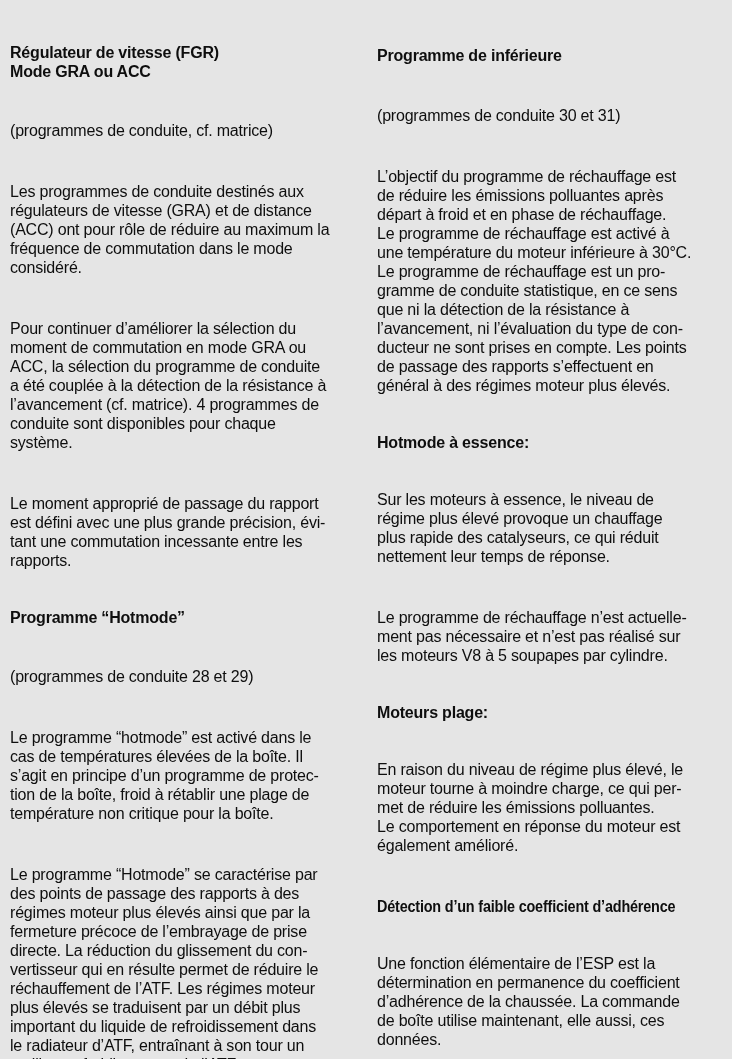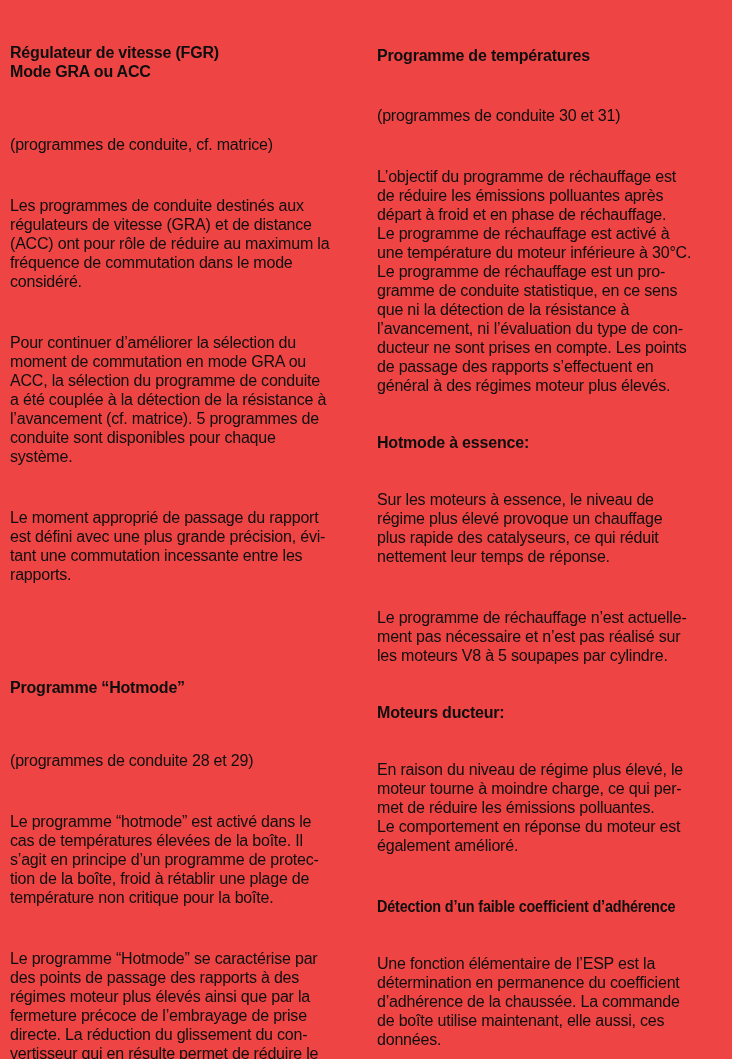--- a/index.html
+++ b/index.html
@@ -4,61 +4,61 @@
 <style>
   html, body {
     margin: 0;
     padding: 0;
     background: #ffffff;
   }
   .page {
     position: relative;
     width: 732px;
     height: 1059px;
-    background: #ef4444;
+    background: #e5e5e5;
     overflow: hidden;
     color: #0e0e0e;
     font-family: "Liberation Sans", "DejaVu Sans", sans-serif;
     font-size: 16px;
     line-height: 19px;
     letter-spacing: -0.2px;
   }
   .col {
     position: absolute;
     white-space: pre;
   }
   .col-left  { left: 10px;  top: 5px;  width: 358px; }
   .col-right { left: 377px; top: 8px;  width: 350px; }
   .h   { font-weight: 700; }
   .sub { font-weight: 700; }
   .condense { transform: scaleX(0.9); transform-origin: 0 0; }
-  .mt2  { margin-top: 16px; }
+  .mt2  { margin-top: 2px; }
   .mt3  { margin-top: 3px; }
   .mt4  { margin-top: 4px; }
-  .mt56 { margin-top: 56px; }
+  .mt56 { }
 </style>
 </head>
 <body>
 
 <div class="page">
 
   <div class="col col-left">
     <div class="h">Régulateur de vitesse (FGR)
 Mode GRA ou ACC</div>
     <div class="note mt2">(programmes de conduite, cf. matrice)</div>
     <div class="p mt4">Les programmes de conduite destinés aux
 régulateurs de vitesse (GRA) et de distance
 (ACC) ont pour rôle de réduire au maximum la
 fréquence de commutation dans le mode
 considéré.</div>
     <div class="p mt4">Pour continuer d’améliorer la sélection du
 moment de commutation en mode GRA ou
 ACC, la sélection du programme de conduite
 a été couplée à la détection de la résistance à
-l’avancement (cf. matrice). 5 programmes de
+l’avancement (cf. matrice). 4 programmes de
 conduite sont disponibles pour chaque
 système.</div>
     <div class="p mt4">Le moment approprié de passage du rapport
 est défini avec une plus grande précision, évi-
 tant une commutation incessante entre les
 rapports.</div>
     <div class="h mt56">Programme “Hotmode”</div>
     <div class="note mt2">(programmes de conduite 28 et 29)</div>
     <div class="p mt4">Le programme “hotmode” est activé dans le
 cas de températures élevées de la boîte. Il
@@ -75,21 +75,21 @@
 plus élevés se traduisent par un débit plus
 important du liquide de refroidissement dans
 le radiateur d’ATF, entraînant à son tour un
 meilleur refroidissement de l’ATF.</div>
     
     
     
   </div>
 
   <div class="col col-right">
-    <div class="h">Programme de températures</div>
+    <div class="h">Programme de inférieure</div>
     <div class="note mt3">(programmes de conduite 30 et 31)</div>
     <div class="p mt4">L’objectif du programme de réchauffage est
 de réduire les émissions polluantes après
 départ à froid et en phase de réchauffage.
 Le programme de réchauffage est activé à
 une température du moteur inférieure à 30°C.
 Le programme de réchauffage est un pro-
 gramme de conduite statistique, en ce sens
 que ni la détection de la résistance à
 l’avancement, ni l’évaluation du type de con-
@@ -97,21 +97,21 @@
 de passage des rapports s’effectuent en
 général à des régimes moteur plus élevés.</div>
     <div class="sub">Hotmode à essence:</div>
     <div class="p">Sur les moteurs à essence, le niveau de
 régime plus élevé provoque un chauffage
 plus rapide des catalyseurs, ce qui réduit
 nettement leur temps de réponse.</div>
     <div class="p mt4">Le programme de réchauffage n’est actuelle-
 ment pas nécessaire et n’est pas réalisé sur
 les moteurs V8 à 5 soupapes par cylindre.</div>
-    <div class="sub">Moteurs ducteur:</div>
+    <div class="sub">Moteurs plage:</div>
     <div class="p">En raison du niveau de régime plus élevé, le
 moteur tourne à moindre charge, ce qui per-
 met de réduire les émissions polluantes.
 Le comportement en réponse du moteur est
 également amélioré.</div>
     <div class="sub mt4 condense">Détection d’un faible coefficient d’adhérence</div>
     <div class="p">Une fonction élémentaire de l’ESP est la
 détermination en permanence du coefficient
 d’adhérence de la chaussée. La commande
 de boîte utilise maintenant, elle aussi, ces

